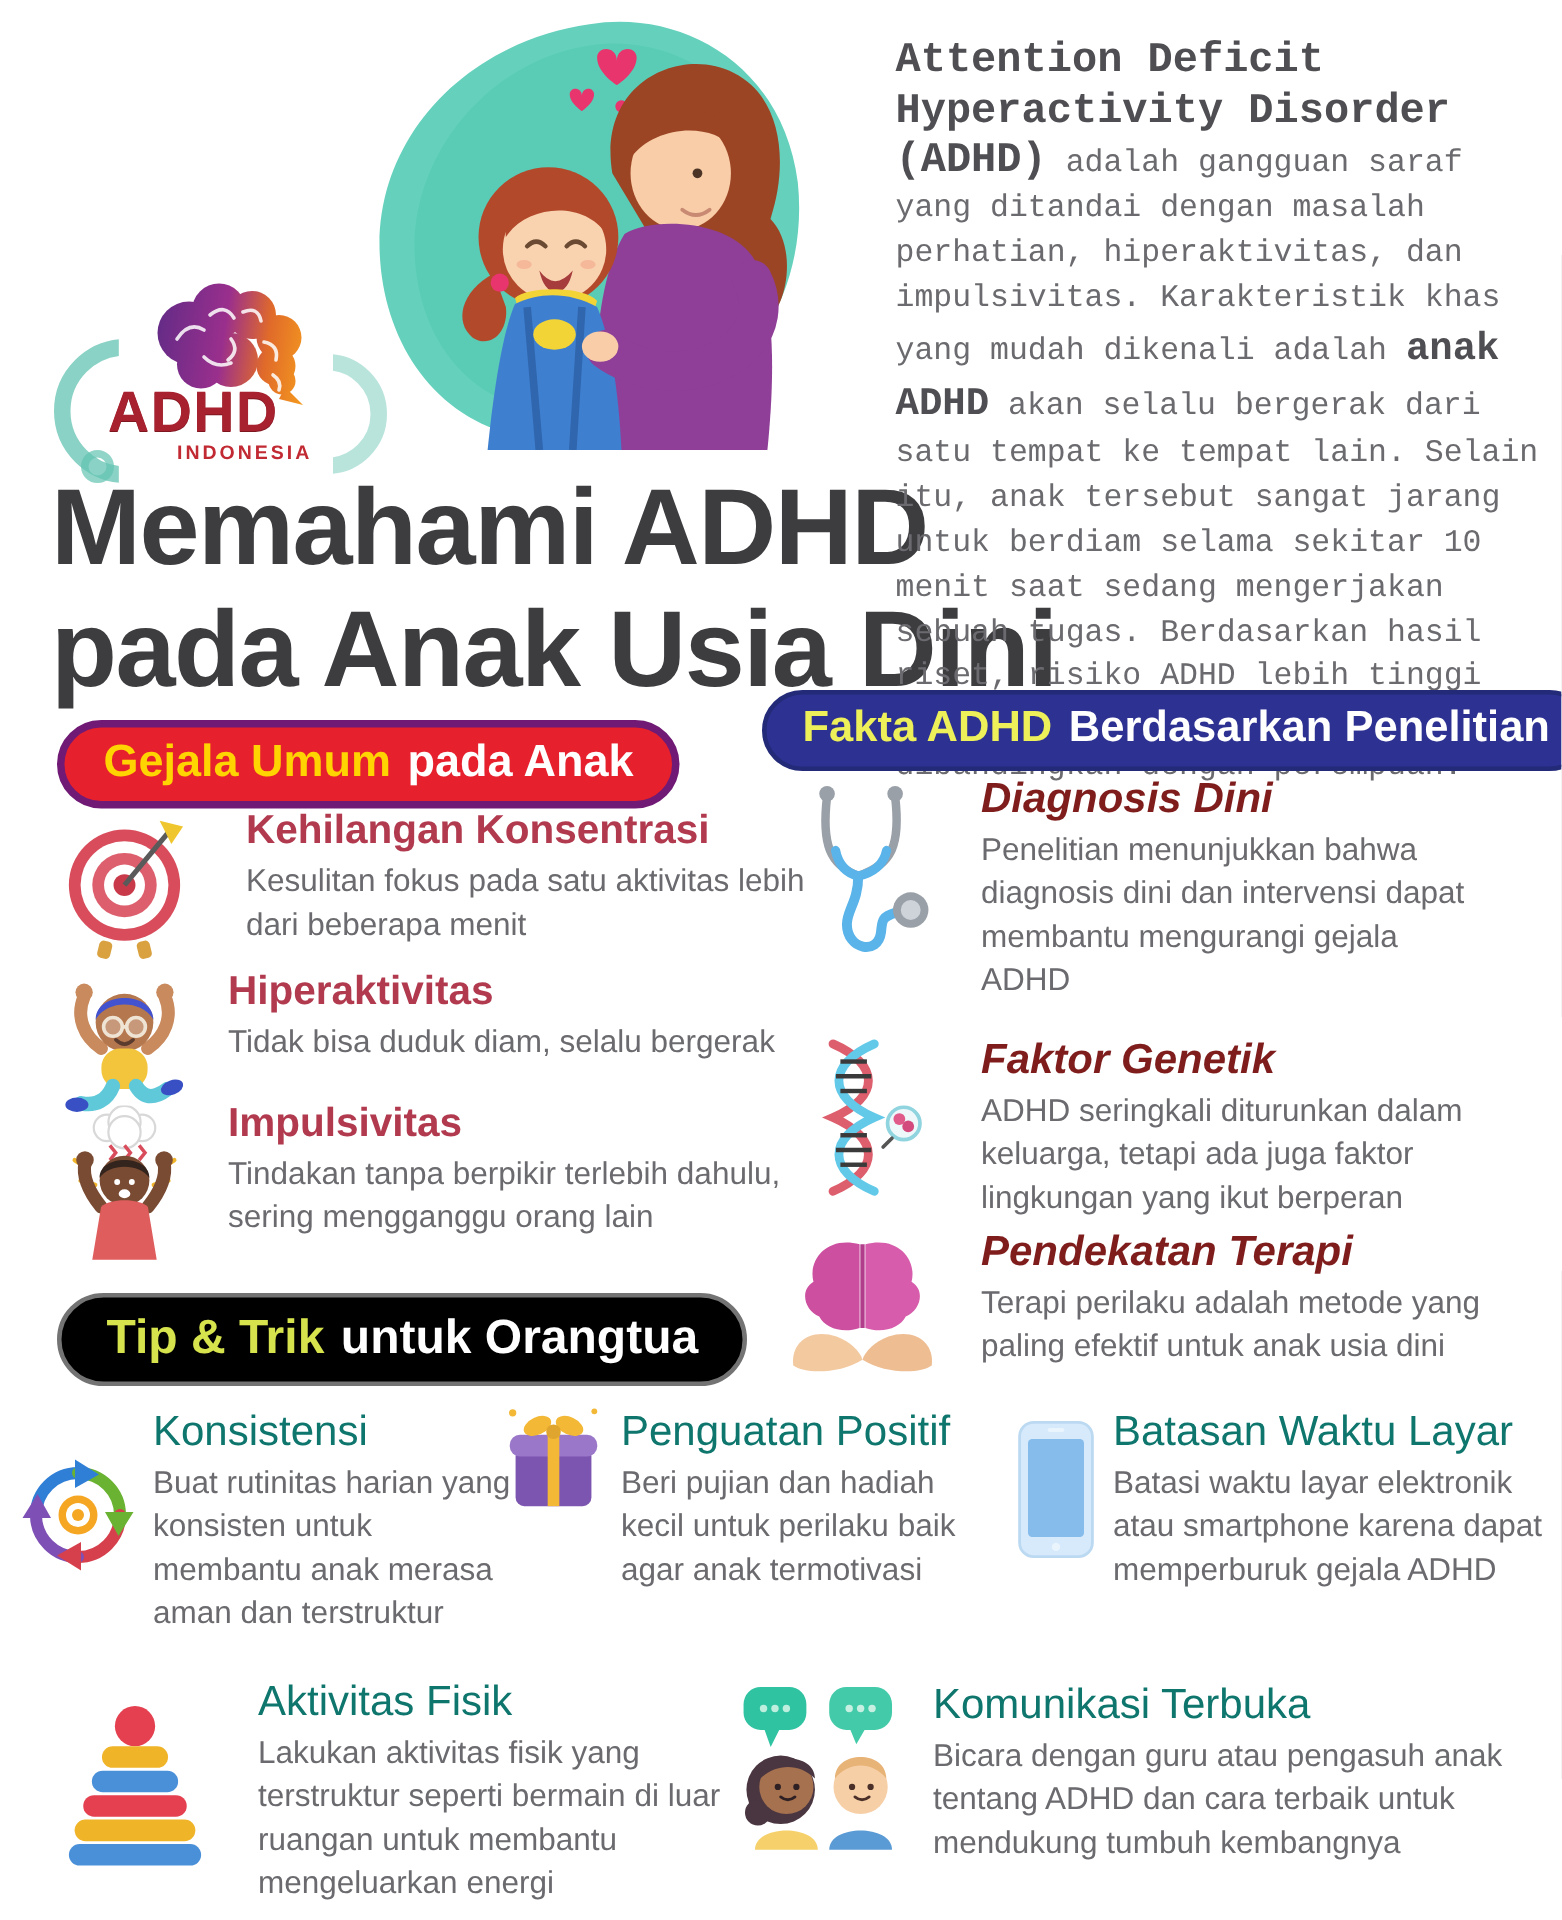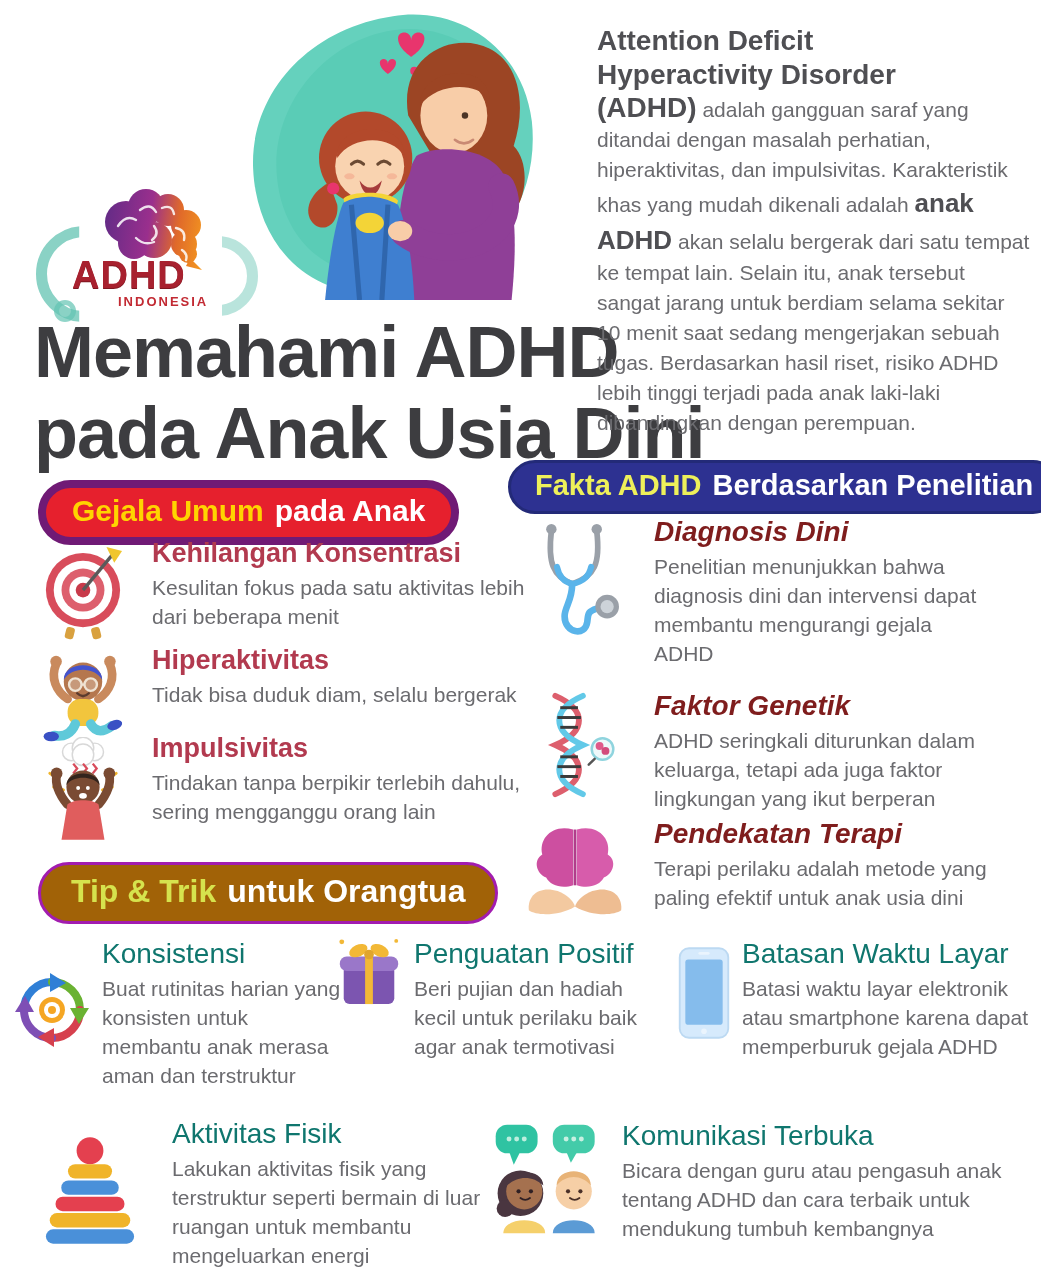--- a/index.html
+++ b/index.html
@@ -14,43 +14,43 @@
   .logo-arc{position:absolute;left:6px;top:48px;width:74px;height:74px;border:11px solid #63c3b2;border-radius:50%;clip-path:inset(0 55% 0 0);opacity:.75;}
   .logo-arc.right{left:148px;top:58px;width:58px;height:58px;clip-path:inset(0 0 0 55%);opacity:.45;}
   .logo-ring{position:absolute;left:24px;top:122px;width:12px;height:12px;border:5px solid #63c3b2;border-radius:50%;opacity:.7;}
   .logo-brain{position:absolute;left:56px;top:2px;width:132px;height:100px;}
   .logo-adhd{position:absolute;left:42px;top:76px;font-size:38px;font-weight:900;color:#a8212f;letter-spacing:1px;text-shadow:0 1px 0 #7e1620;}
   .logo-indo{position:absolute;left:88px;top:116px;font-size:13px;font-weight:700;color:#c22a33;letter-spacing:2px;}
   
   .title{position:absolute;left:34px;top:312px;font-size:72px;font-weight:800;color:#3d3d40;line-height:1.12;letter-spacing:-1px;}
   .title span{display:block;}
   
-  .intro{position:absolute;left:597px;top:24px;width:436px;font-size:21px;color:#6b6b6f;line-height:1.42;}
+  .intro{position:absolute;left:597px;top:24px;width:436px;font-size:21px;color:#6b6b6f;line-height:1.42;font-family:Liberation Mono, monospace;}
   .intro .b{font-weight:800;color:#4f4f53;font-size:28px;line-height:1.2;}
   .intro .bl{display:block;}
   .intro .bi{font-weight:800;color:#4f4f53;font-size:26px;}
   
   .badge{position:absolute;display:inline-flex;gap:11px;align-items:baseline;border-radius:36px;font-weight:800;white-space:nowrap;}
   .badge .hl{color:#ffd400;}
   .badge .rest{color:#ffffff;}
-  .badge-red{left:38px;top:480px;background:#e6202d;border:8px solid #701a75;padding:6px 26px 9px;font-size:30px;}
+  .badge-red{left:38px;top:480px;background:#e6202d;border:5px solid #701a75;padding:6px 26px 9px;font-size:30px;}
   .badge-navy{left:508px;top:460px;background:#2d3191;border:3px solid #232a78;padding:6px 24px 9px;font-size:29px;}
   .badge-navy .hl{color:#eef05a;}
-  .badge-teal{left:38px;top:862px;background:#a16207;border:3px solid #a21caf;padding:8px 30px 11px;font-size:32px;}
+  .badge-teal{left:38px;top:862px;background:#000000;border:3px solid #737373;padding:8px 30px 11px;font-size:32px;}
   .badge-teal .hl{color:#d6e34d;}
   
   .item{position:absolute;display:flex;align-items:flex-start;}
   .ico{flex:0 0 auto;display:flex;justify-content:center;}
   .g-item .ico{width:86px;margin-right:26px;margin-top:4px;}
   .f-item .ico{width:114px;margin-right:22px;}
   .g-title{font-size:27px;font-weight:800;color:#b23a4f;margin:0 0 5px;}
   .f-title{font-size:28px;font-weight:800;color:#7f1d1d;margin:0 0 5px;font-style:italic;}
   .t-title{font-size:28px;font-weight:400;color:#0f766e;margin:0 0 5px;}
   .desc{font-size:21px;color:#6b6b6f;line-height:1.38;margin:0;}
-  .g1{left:40px;top:538px;} .g1 .desc{width:392px;}
+  .g1{left:40px;top:538px;gap:12px;} .g1 .desc{width:392px;}
   .g2{left:40px;top:645px;} .g2 .desc{width:420px;}
   .g3{left:40px;top:733px;justify-content:space-between;} .g3 .desc{width:410px;}
   .f1{left:518px;top:516px;} .f1 .desc{width:330px;}
   .f2{left:518px;top:690px;} .f2 .desc{width:352px;}
   .f3{left:518px;top:818px;} .f3 .desc{width:352px;}
   .abs{position:absolute;}
   .t1-ico{left:12px;top:970px;} .t1-txt{left:102px;top:938px;width:240px;}
   .t2-ico{left:334px;top:936px;} .t2-txt{left:414px;top:938px;width:254px;}
   .t3-ico{left:676px;top:946px;} .t3-txt{left:742px;top:938px;width:300px;}
   .t4-ico{left:44px;top:1136px;} .t4-txt{left:144px;top:1118px;width:332px;margin-left:28px;}

